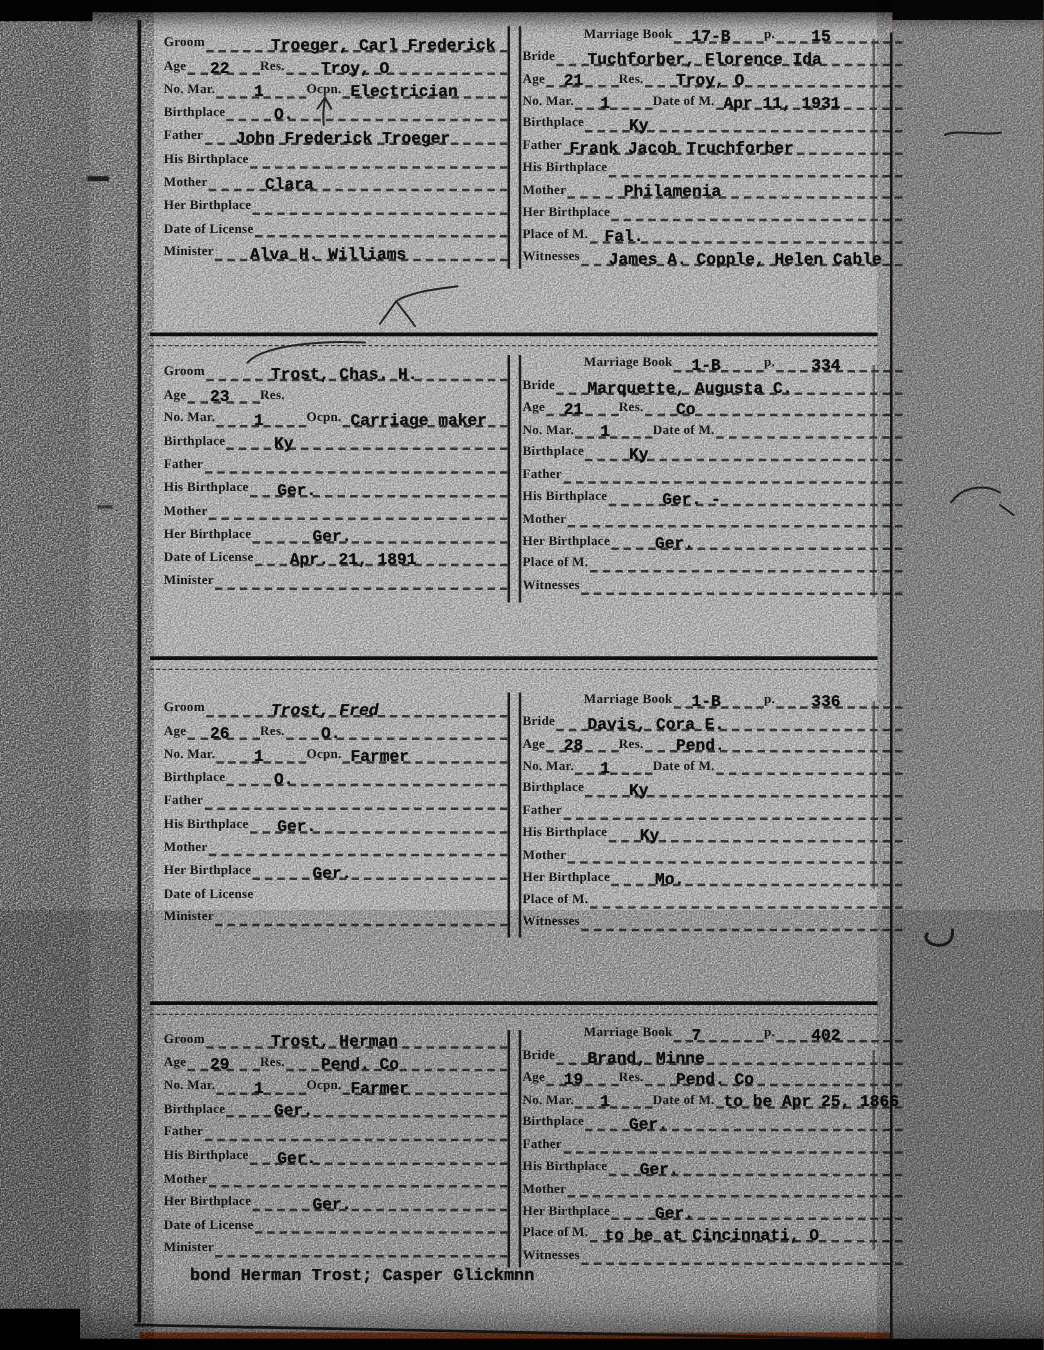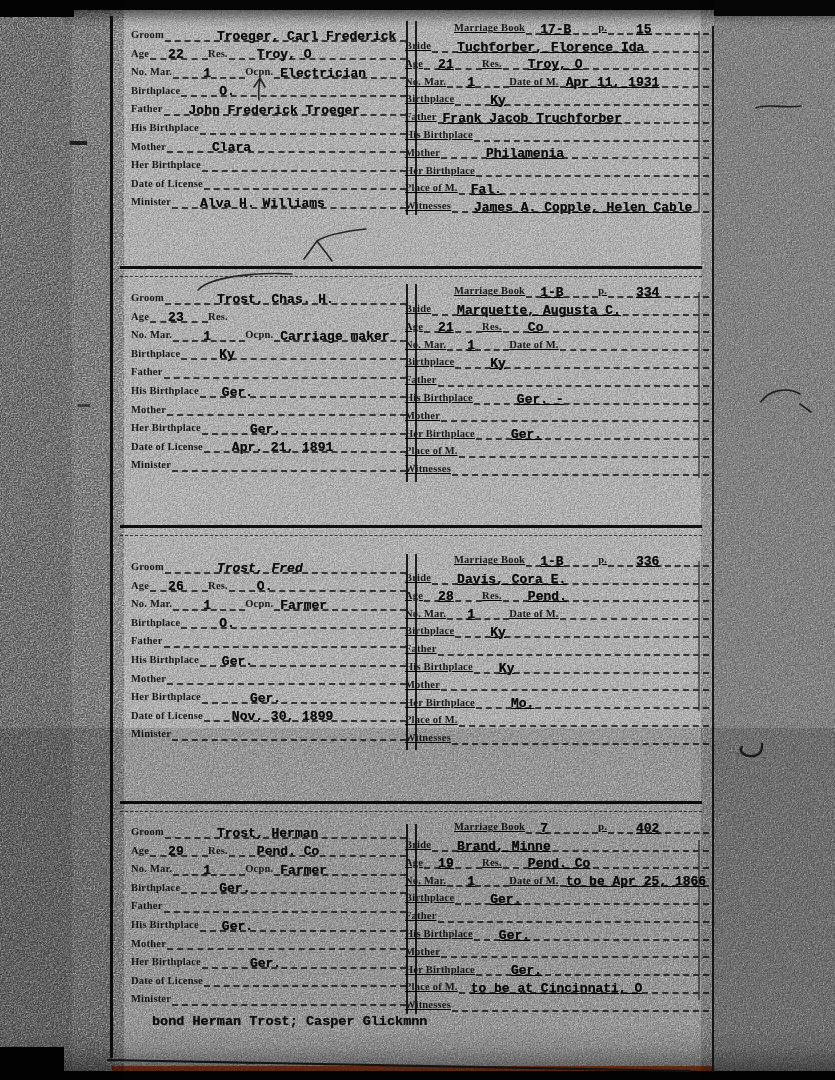--- a/index.html
+++ b/index.html
@@ -22,21 +22,21 @@
   .vline-right { position:absolute; left:712px; top:26px; width:2px; height:1046px; background:#202020; }
   .band-top    { position:absolute; left:64px; top:10px; width:771px; height:18px;
                  background:linear-gradient(180deg, rgba(30,30,30,.55), rgba(110,110,110,.18) 65%, rgba(0,0,0,0)); }
   .band-bottom { position:absolute; left:0; top:1026px; width:835px; height:46px;
                  background:linear-gradient(0deg, rgba(40,40,40,.5), rgba(120,120,120,.22) 55%, rgba(0,0,0,0)); }
   .smudge      { position:absolute; background:#2e2e2e; }
 
   
   .record      { position:absolute; left:0; width:835px; }
   .groom-card  { position:absolute; left:118px; width:288px; padding-left:0; }
-  .bride-card  { position:absolute; left:402px; width:307px;text-decoration:underline; }
+  .bride-card  { position:absolute; left:415px; width:307px; }
   .divider     { position:absolute; left:406px; width:7px; border-left:2px solid #1e1e1e; border-right:2px solid #242424; }
   .redge       { position:absolute; left:698px; width:2px; background:#4e4e4e; opacity:.75; }
 
   .frow        { display:flex; align-items:flex-end; position:relative; }
   .groom-card .frow { height:18.6px; padding-left:13px; }
   .bride-card .frow { height:17.8px; padding-left:3px; }
   .frow.mb-row { padding-left:52px; }
   .flabel      { font-weight:700; font-size:10.5px; line-height:1; color:#1b1b1b;
                  white-space:nowrap; letter-spacing:.2px; padding:0 1px 1px 0; }
   .ffill       { position:relative; height:100%; display:flex; align-items:flex-end;
@@ -437,23 +437,20 @@
           </span>
         </div>
         <div class="frow">
           <span class="flabel">Her Birthplace</span>
           <span class="ffill" style="flex: 1 1 auto;">
             <span class="fval" style="margin-left: 48px;">Ger.</span>
           </span>
         </div>
         <div class="frow">
           <span class="flabel">Date of License</span>
-          <span class="ffill" style="flex: 1 1 auto;">
-            <span class="fval" style="margin-left: 28px;">Nov. 30, 1899</span>
-          </span>
         </div>
         <div class="frow">
           <span class="flabel">Minister</span>
           <span class="ffill" style="flex: 1 1 auto;">
             <span class="fval" style="margin-left: 28px;"></span>
           </span>
         </div>
       </div>
     <div class="bride-card" style="top: 0px;">
         <div class="frow mb-row">

